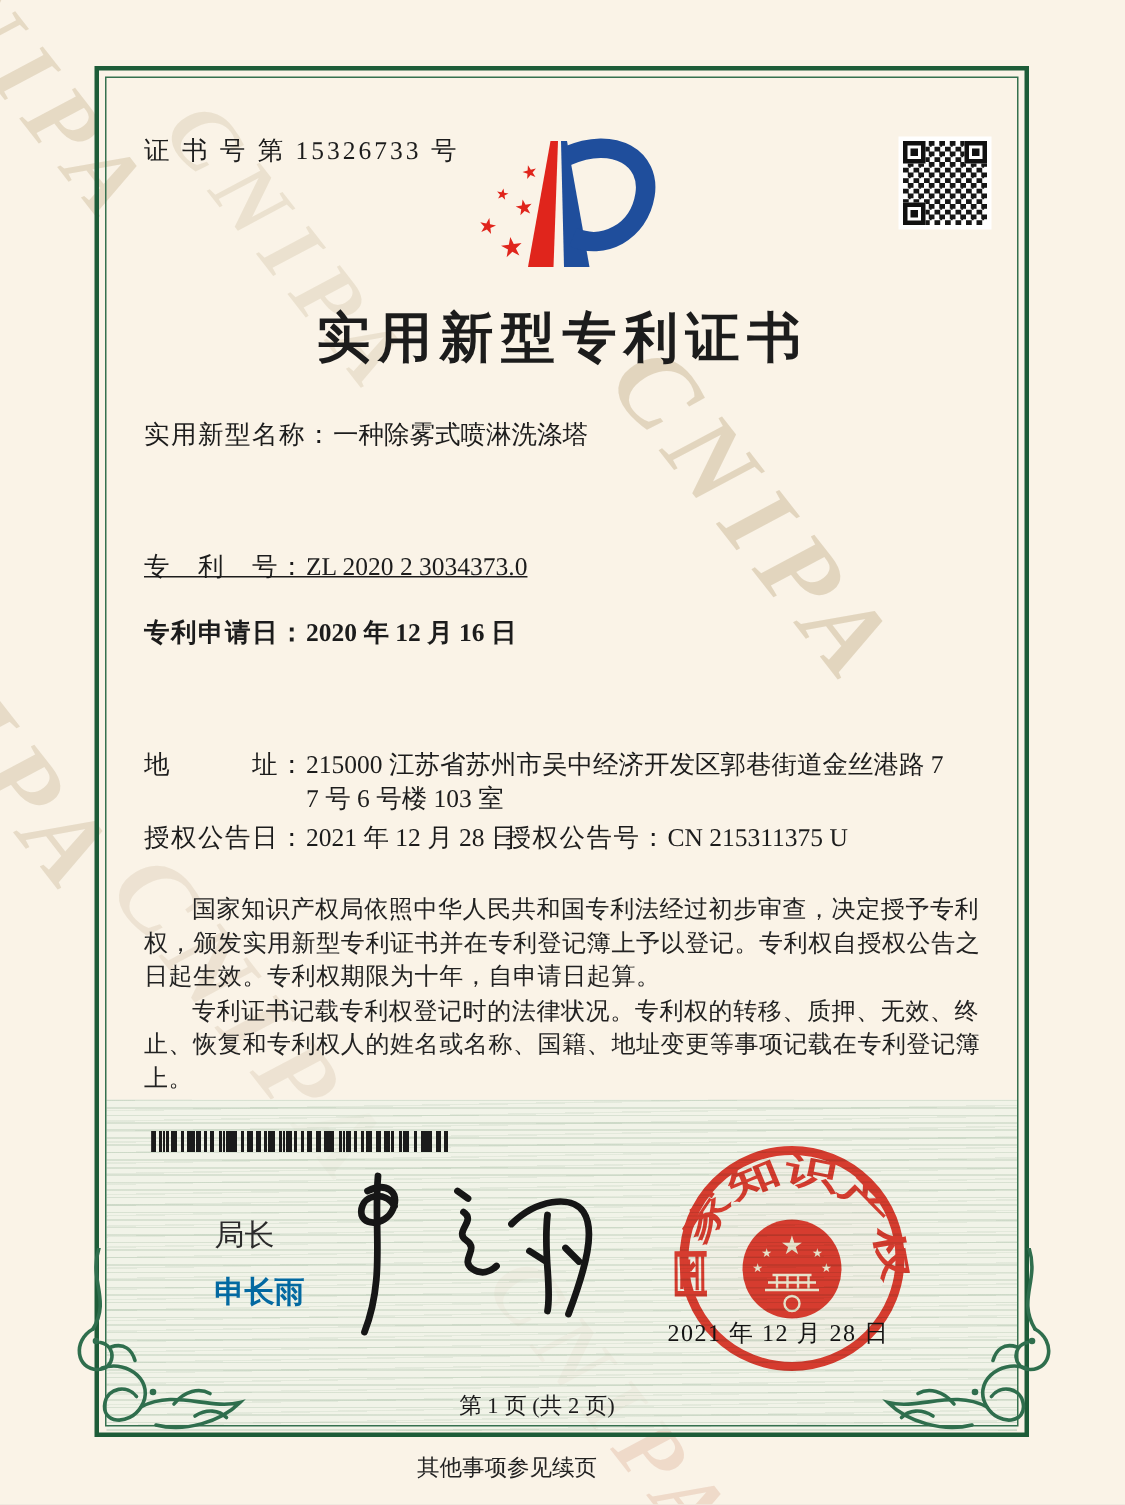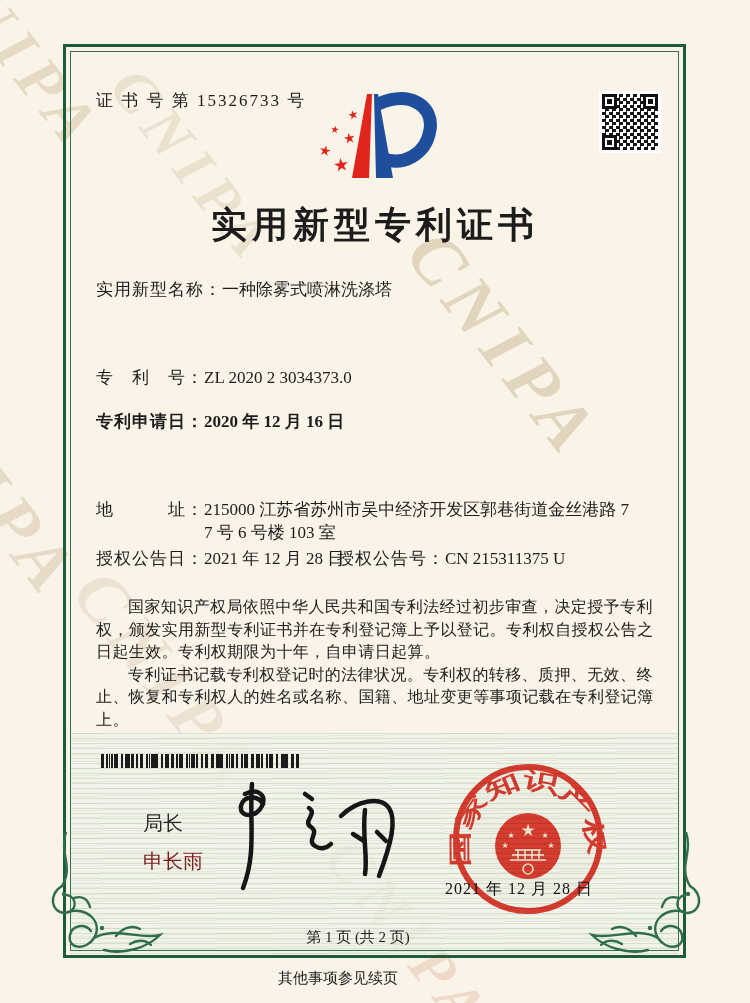--- a/index.html
+++ b/index.html
@@ -47,40 +47,40 @@
   .qr .f-tl{left:0;top:0;}
   .qr .f-tr{right:0;top:0;}
   .qr .f-bl{left:0;bottom:0;}
   .title{
     position:absolute;left:0;top:180px;width:100%;text-align:center;z-index:3;
     font-size:36px;font-weight:700;letter-spacing:5px;margin-top:21px;
   }
   
   .row{position:absolute;left:96px;font-size:17px;z-index:3;white-space:nowrap;}
   .row .lbl{letter-spacing:1px;}
-  .r-name{top:278px;} .r-inv{top:322px;} .r-pno{top:366px;}
+  .r-name{top:278px;} .r-inv{top:322px;} .r-pno{top:366px;text-decoration:underline;}
   .r-fdate{top:410px;font-weight:bold;} .r-ptee{top:454px;} .r-addr{top:498px;} .r-grant{top:547px;}
   .addr-val{display:inline-block;vertical-align:top;white-space:pre-line;width:450px;line-height:23px;}
   .pair2{position:absolute;left:241px;top:0;white-space:nowrap;}
   
   .body-text{position:absolute;left:96px;top:596px;width:562px;z-index:3;}
   .body-text p{margin:0;font-size:16px;line-height:22.5px;text-indent:2em;letter-spacing:0.4px;color:#222;}
   
   .barcode{
     position:absolute;left:101px;top:754px;width:198px;height:14px;z-index:3;
     background-image:
       repeating-linear-gradient(90deg,#1b1b1b 0 2px,transparent 2px 5px),
       repeating-linear-gradient(90deg,#1b1b1b 0 1px,transparent 1px 8px),
       repeating-linear-gradient(90deg,#1b1b1b 0 3px,transparent 3px 13px);
   }
   
   .officer-title{position:absolute;left:143px;top:810px;font-size:20px;z-index:3;
     font-family:"Liberation Sans","DejaVu Sans",sans-serif;color:#2b2b2b;}
   .officer-name{position:absolute;left:143px;top:848px;font-size:20px;z-index:3;
-    font-family:"Liberation Sans","DejaVu Sans",sans-serif;color:#7f1d1d;}
+    font-family:"Liberation Sans","DejaVu Sans",sans-serif;color:#0369a1;font-weight:bold;}
   .signature{position:absolute;left:205px;top:780px;z-index:3;}
   
   .seal{position:absolute;left:449px;top:760px;z-index:4;mix-blend-mode:multiply;opacity:0.95;}
   .seal-date{position:absolute;left:433px;top:879px;width:172px;text-align:center;
     font-size:16px;letter-spacing:1px;color:#141414;z-index:5;white-space:nowrap;}
   
   .page-indicator{position:absolute;left:0;top:928px;width:716px;text-align:center;font-size:15px;z-index:3;}
   .continuation{position:absolute;left:0;top:969px;width:676px;text-align:center;font-size:15px;z-index:3;color:#222;}
   
   .flourish{position:absolute;z-index:4;pointer-events:none;}

